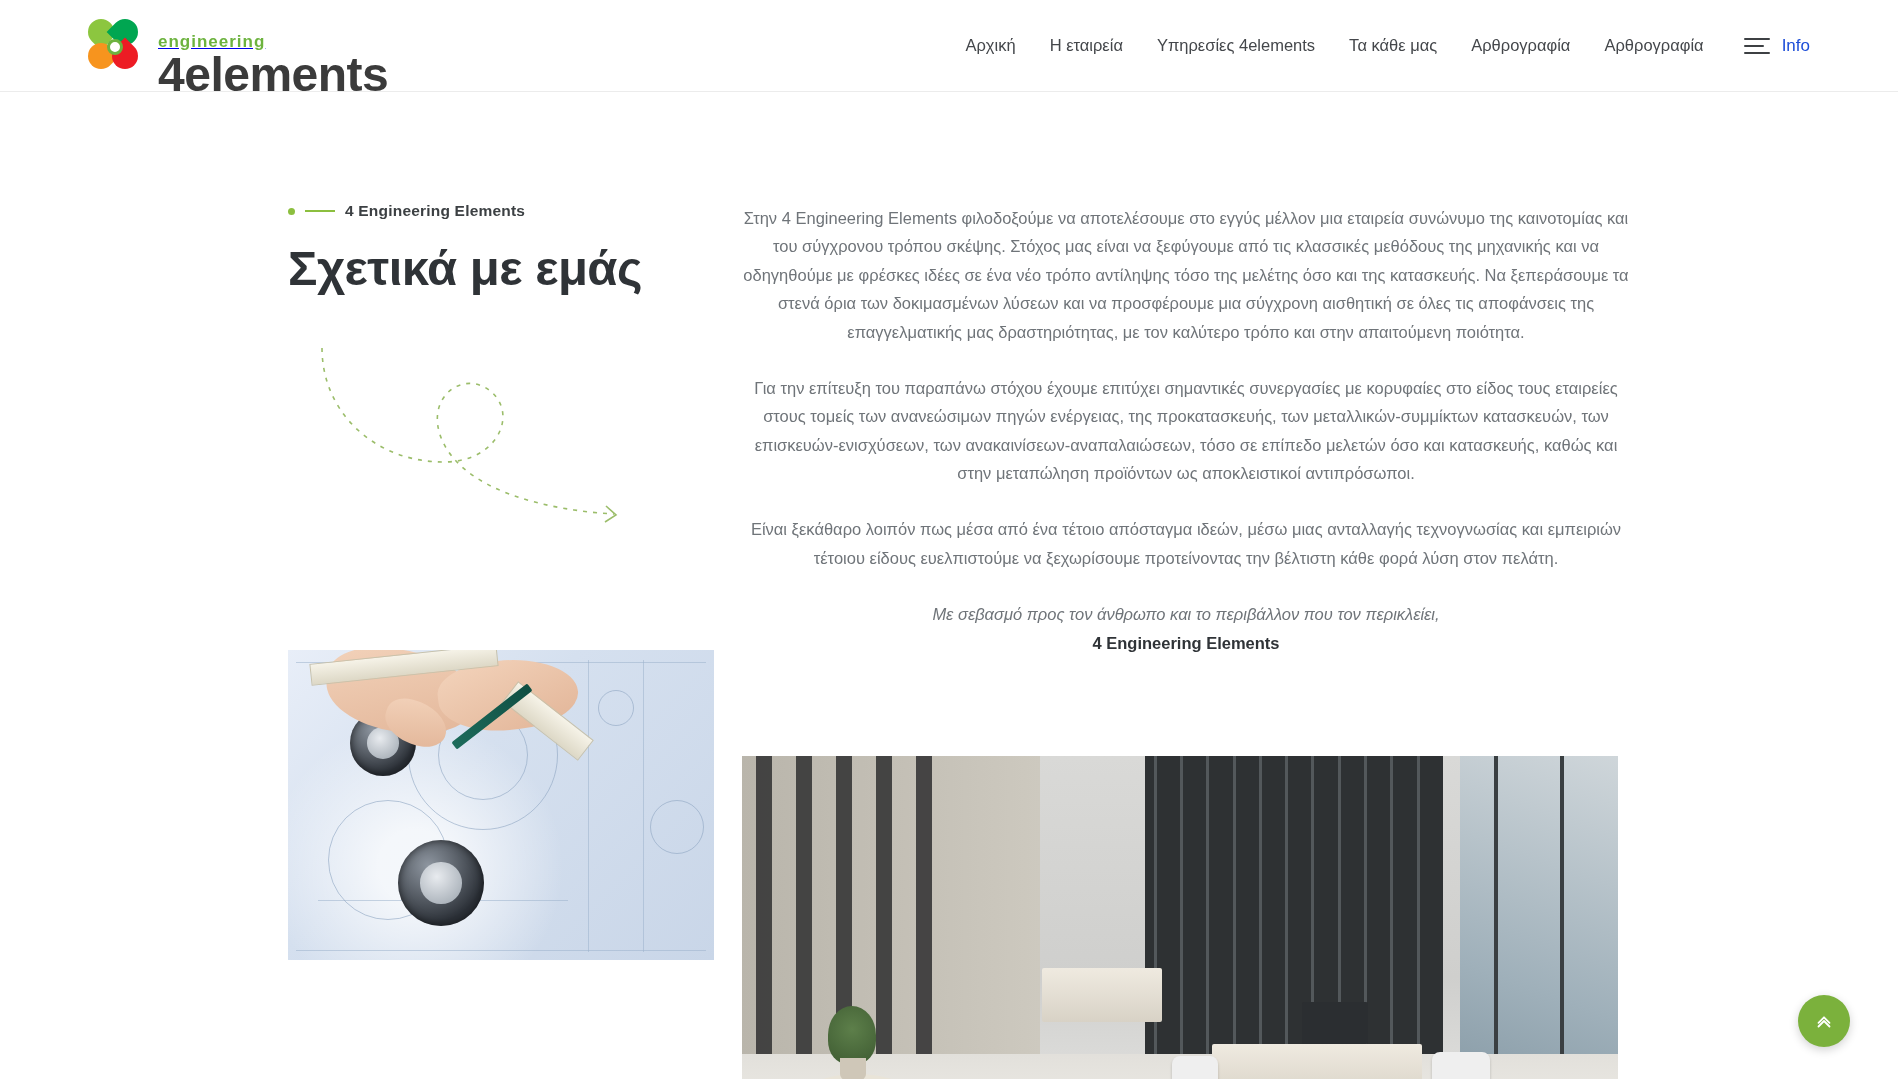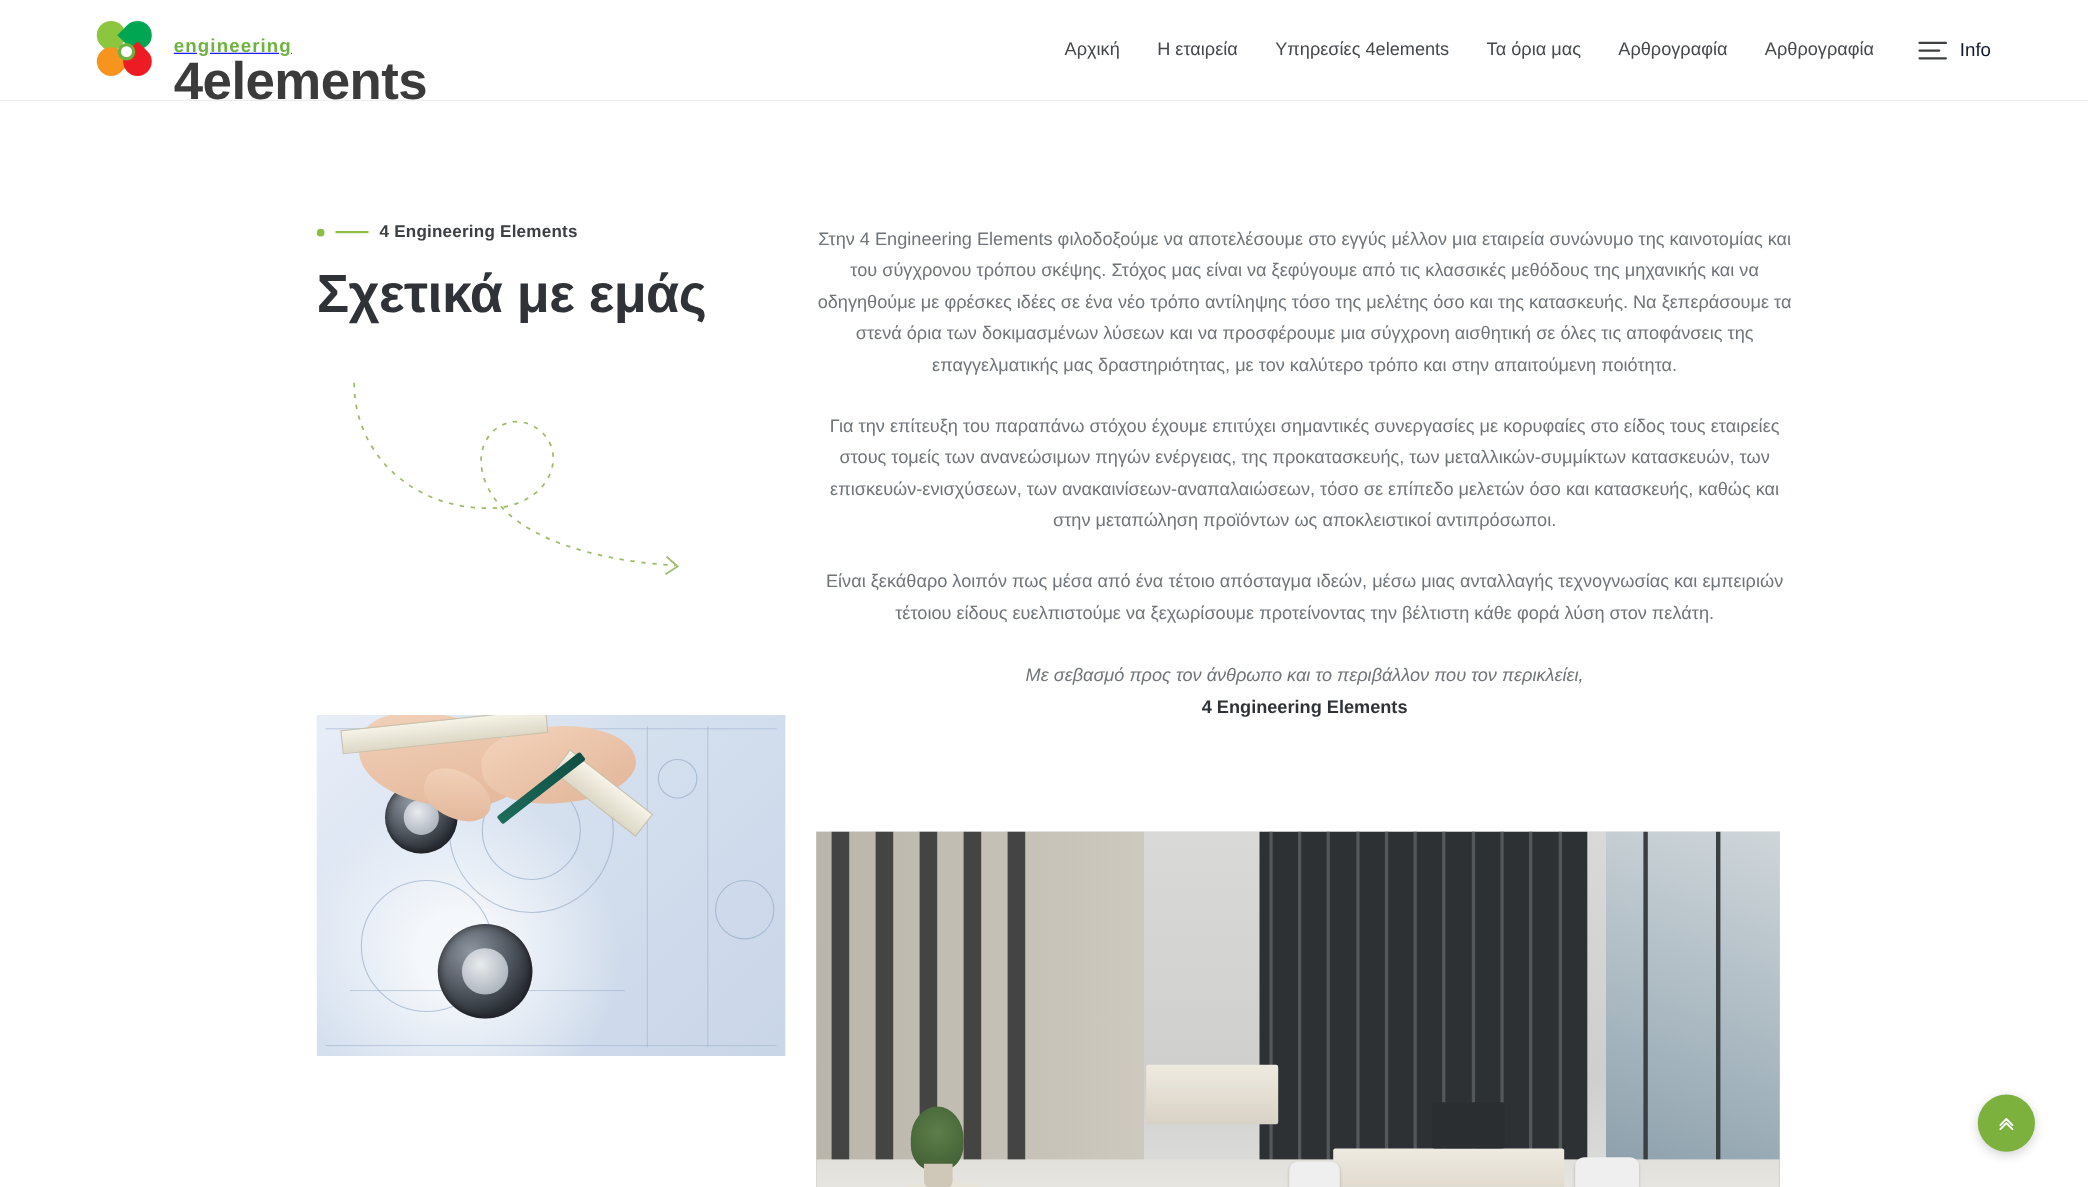--- a/index.html
+++ b/index.html
@@ -106,21 +106,21 @@
   }
   .burger span {
     display: block;
     height: 2px;
     background: #3d4043;
     border-radius: 2px;
   }
   .burger span:nth-child(1) { width: 26px; }
   .burger span:nth-child(2) { width: 20px; }
   .burger span:nth-child(3) { width: 26px; }
-  .info-label { font-size: 17px; color: #0f172a; }
+  .info-label { font-size: 17px; color: #1d4ed8; }
 
   
   .page {
     position: relative;
     width: 1896px;
     height: 987px;
     background: #fff;
   }
 
   .left-col {
@@ -351,21 +351,21 @@
     <span class="logo-text">
       <span class="eng">engineering</span>
       <span class="four-el">4elements</span>
     </span>
   </a>
 
   <nav class="main-nav">
     <a class="nav-link" href="#">Αρχική</a>
     <a class="nav-link" href="#">Η εταιρεία</a>
     <a class="nav-link" href="#">Υπηρεσίες 4elements</a>
-    <a class="nav-link" href="#">Τα όρια μας</a>
+    <a class="nav-link" href="#">Τα κάθε μας</a>
     <a class="nav-link" href="#">Αρθρογραφία</a>
     <a class="nav-link" href="#">Αρθρογραφία</a>
   </nav>
 
   <div class="info-block">
     <span class="burger">
       <span></span>
         <span></span>
         <span></span>
     </span>

